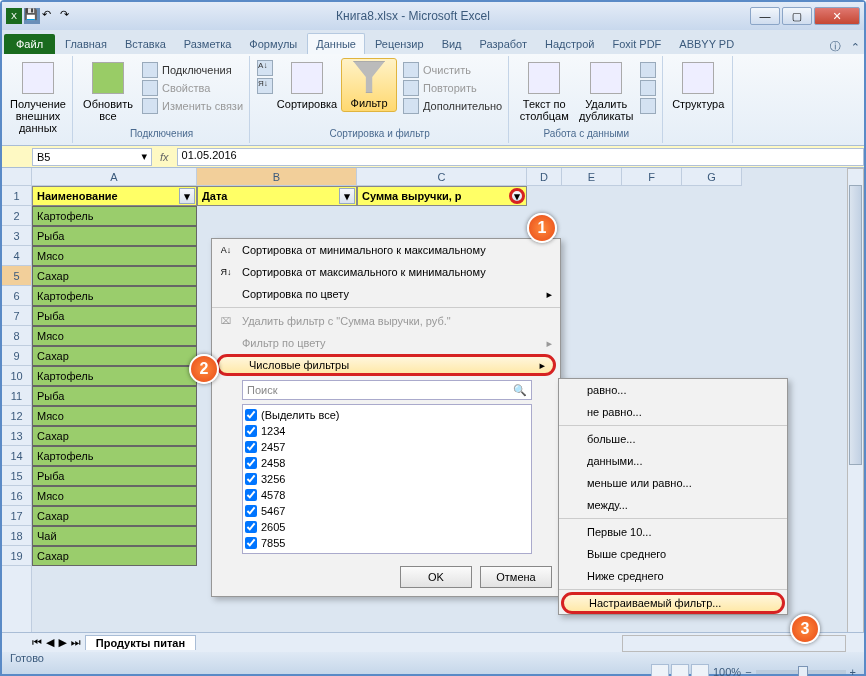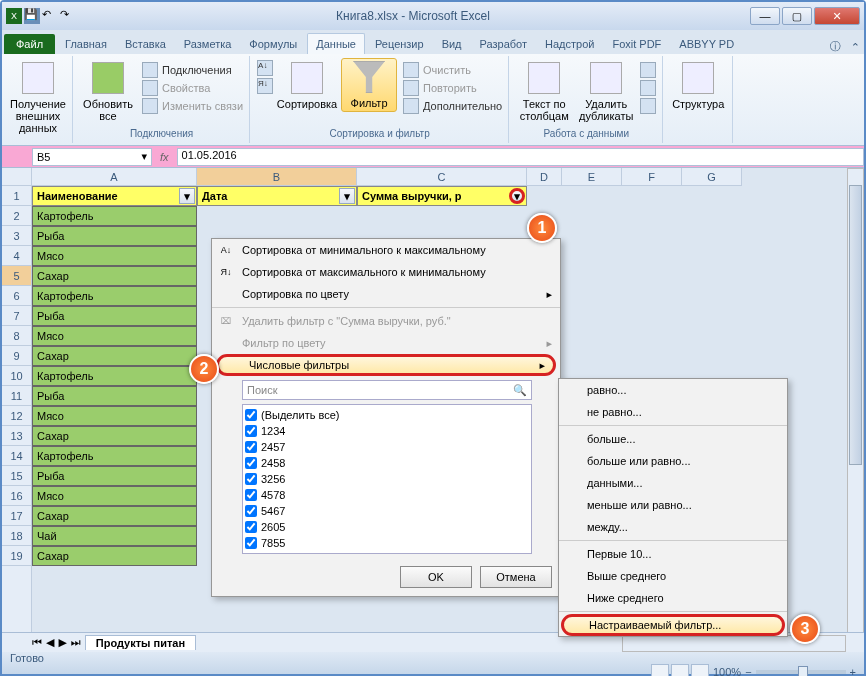--- a/index.html
+++ b/index.html
@@ -25,21 +25,21 @@
 .group-label { text-align: center; font-size: 10px; color: #4a6a8f; padding: 2px 0; }
 .rb-btn-big { display: flex; flex-direction: column; align-items: center; width: 56px; text-align: center; gap: 4px; padding-top: 4px; }
 .rb-btn-big .rb-icon { width: 32px; height: 32px; border: 1px solid #aaa; background: #eef; }
 .rb-smalls { display: flex; flex-direction: column; gap: 2px; padding-top: 4px; }
 .rb-small { display: flex; align-items: center; gap: 4px; white-space: nowrap; color: #333; }
 .rb-small .sm-icon { width: 16px; height: 16px; background: #d4e2f2; border: 1px solid #9ab; }
 .rb-small.disabled { color: #999; }
 .filter-hl { background: linear-gradient(#fff2c7, #ffd86f); border: 1px solid #e0b43e; border-radius: 3px; padding: 2px; }
 
 
-.namebox-row { height: 22px; background: #f9a8d4; border-bottom: 1px solid #a9bdd6; display: flex; align-items: center; }
+.namebox-row { height: 22px; background: #fef9c3; border-bottom: 1px solid #a9bdd6; display: flex; align-items: center; }
 .namebox { width: 120px; background: #fff; border: 1px solid #b0c0d8; height: 18px; margin-left: 30px; padding: 0 4px; display: flex; align-items: center; justify-content: space-between; }
 .fx-label { padding: 0 8px; color: #666; font-style: italic; }
 .formula-input { flex: 1; background: #fff; border: 1px solid #b0c0d8; height: 18px; padding: 0 4px; }
 .row-headers { width: 30px; background: #e5edf7; border-right: 1px solid #bfcddf; }
 .col-headers { height: 18px; background: #e5edf7; display: flex; }
 .corner { width: 30px; height: 18px; background: #e5edf7; border-right: 1px solid #bfcddf; border-bottom: 1px solid #bfcddf; }
 .col-h { border-right: 1px solid #bfcddf; border-bottom: 1px solid #bfcddf; text-align: center; line-height: 18px; color: #3b5a7c; }
 .col-h.A { width: 165px; } .col-h.B { width: 160px; } .col-h.C { width: 170px; } .col-h.D { width: 35px; } .col-h.E { width: 60px; } .col-h.F { width: 60px; } .col-h.G { width: 60px; }
 .row-h { height: 20px; border-bottom: 1px solid #bfcddf; text-align: center; line-height: 20px; color: #3b5a7c; }
 .cells { position: relative; }
@@ -441,23 +441,20 @@
       <span>равно...</span>
     </div>
   <div class="sm-item">
       <span>не равно...</span>
     </div>
   <div class="sm-item sep"></div>
   <div class="sm-item">
       <span>больше...</span>
     </div>
   <div class="sm-item">
-      <span>больше или равно...</span>
-    </div>
-  <div class="sm-item">
       <span>данными...</span>
     </div>
   <div class="sm-item">
       <span>меньше или равно...</span>
     </div>
   <div class="sm-item">
       <span>между...</span>
     </div>
   <div class="sm-item sep"></div>
   <div class="sm-item">

